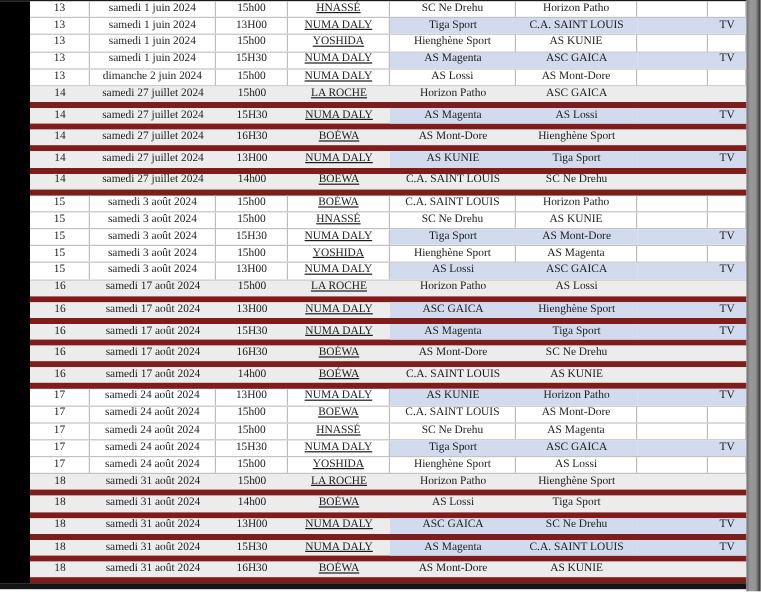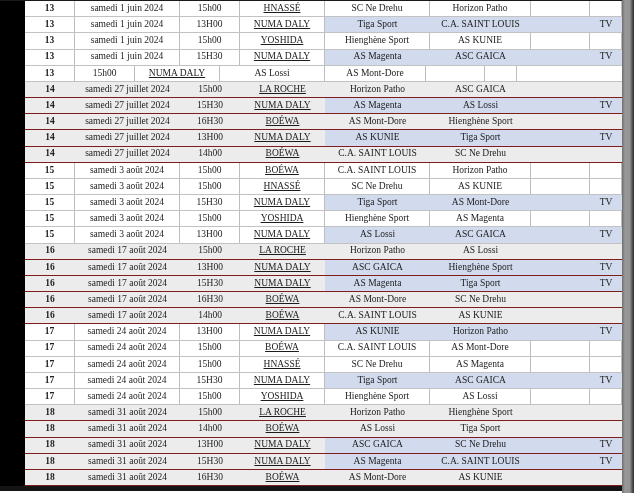--- a/index.html
+++ b/index.html
@@ -13,33 +13,33 @@
   .screen{
     position:relative;width:634px;height:493px;background:#fff;overflow:hidden;
     font-family:"Liberation Serif","DejaVu Serif",serif;color:var(--text);
   }
   .table{
     position:absolute;left:0;top:0;width:622px;height:486px;
     border-top:1px solid #1a1a1a;
     display:flex;flex-direction:column;background:#fff;
   }
   .row{display:flex;flex:1;min-height:0;border-bottom:1px solid var(--border);}
-  .row.shaded{border-bottom:1px solid #7f1d1d;background:var(--shade);}
+  .row.shaded{border-bottom:5px solid #7f1d1d;background:var(--shade);}
   .cell{
     display:flex;align-items:center;justify-content:center;
     font-size:9.5px;line-height:1;white-space:nowrap;overflow:hidden;
   }
   
   .row.plain .cell{border-right:1px solid #bdbdbd;}
   .row.plain .cell.c-spacer{border-right:none;}
   .row.plain.tv .cell.hl{border-right:none;}
   
   .row.tv .cell.hl{background:var(--hl);}
   .c-spacer{width:25px;}
-  .c-round{width:50px;font-weight:bold;}
+  .c-round{width:50px;}
   .c-date{width:105px;}
   .c-time{width:60px;}
   .c-venue{width:85px;text-decoration:underline;}
   .c-home{width:105px;}
   .c-away{width:101px;}
   .c-gap{width:59px;}
   .c-tv{width:32px;}
   .left-bar{
     position:absolute;left:0;top:1px;width:25px;height:485px;background:#000;z-index:3;
   }
@@ -96,20 +96,21 @@
     <div class="cell c-time">15H30</div>
     <div class="cell c-venue">NUMA DALY</div>
     <div class="cell c-home hl">AS Magenta</div>
     <div class="cell c-away hl">ASC GAICA</div>
     <div class="cell c-gap hl"></div>
     <div class="cell c-tv hl">TV</div>
   </div>
       <div class="row plain">
     <div class="cell c-spacer"></div>
     <div class="cell c-round">13</div>
+    <div class="cell c-date">dimanche 2 juin 2024</div>
     <div class="cell c-time">15h00</div>
     <div class="cell c-venue">NUMA DALY</div>
     <div class="cell c-home hl">AS Lossi</div>
     <div class="cell c-away hl">AS Mont-Dore</div>
     <div class="cell c-gap hl"></div>
     <div class="cell c-tv hl"></div>
   </div>
       <div class="row shaded">
     <div class="cell c-spacer"></div>
     <div class="cell c-round">14</div>

